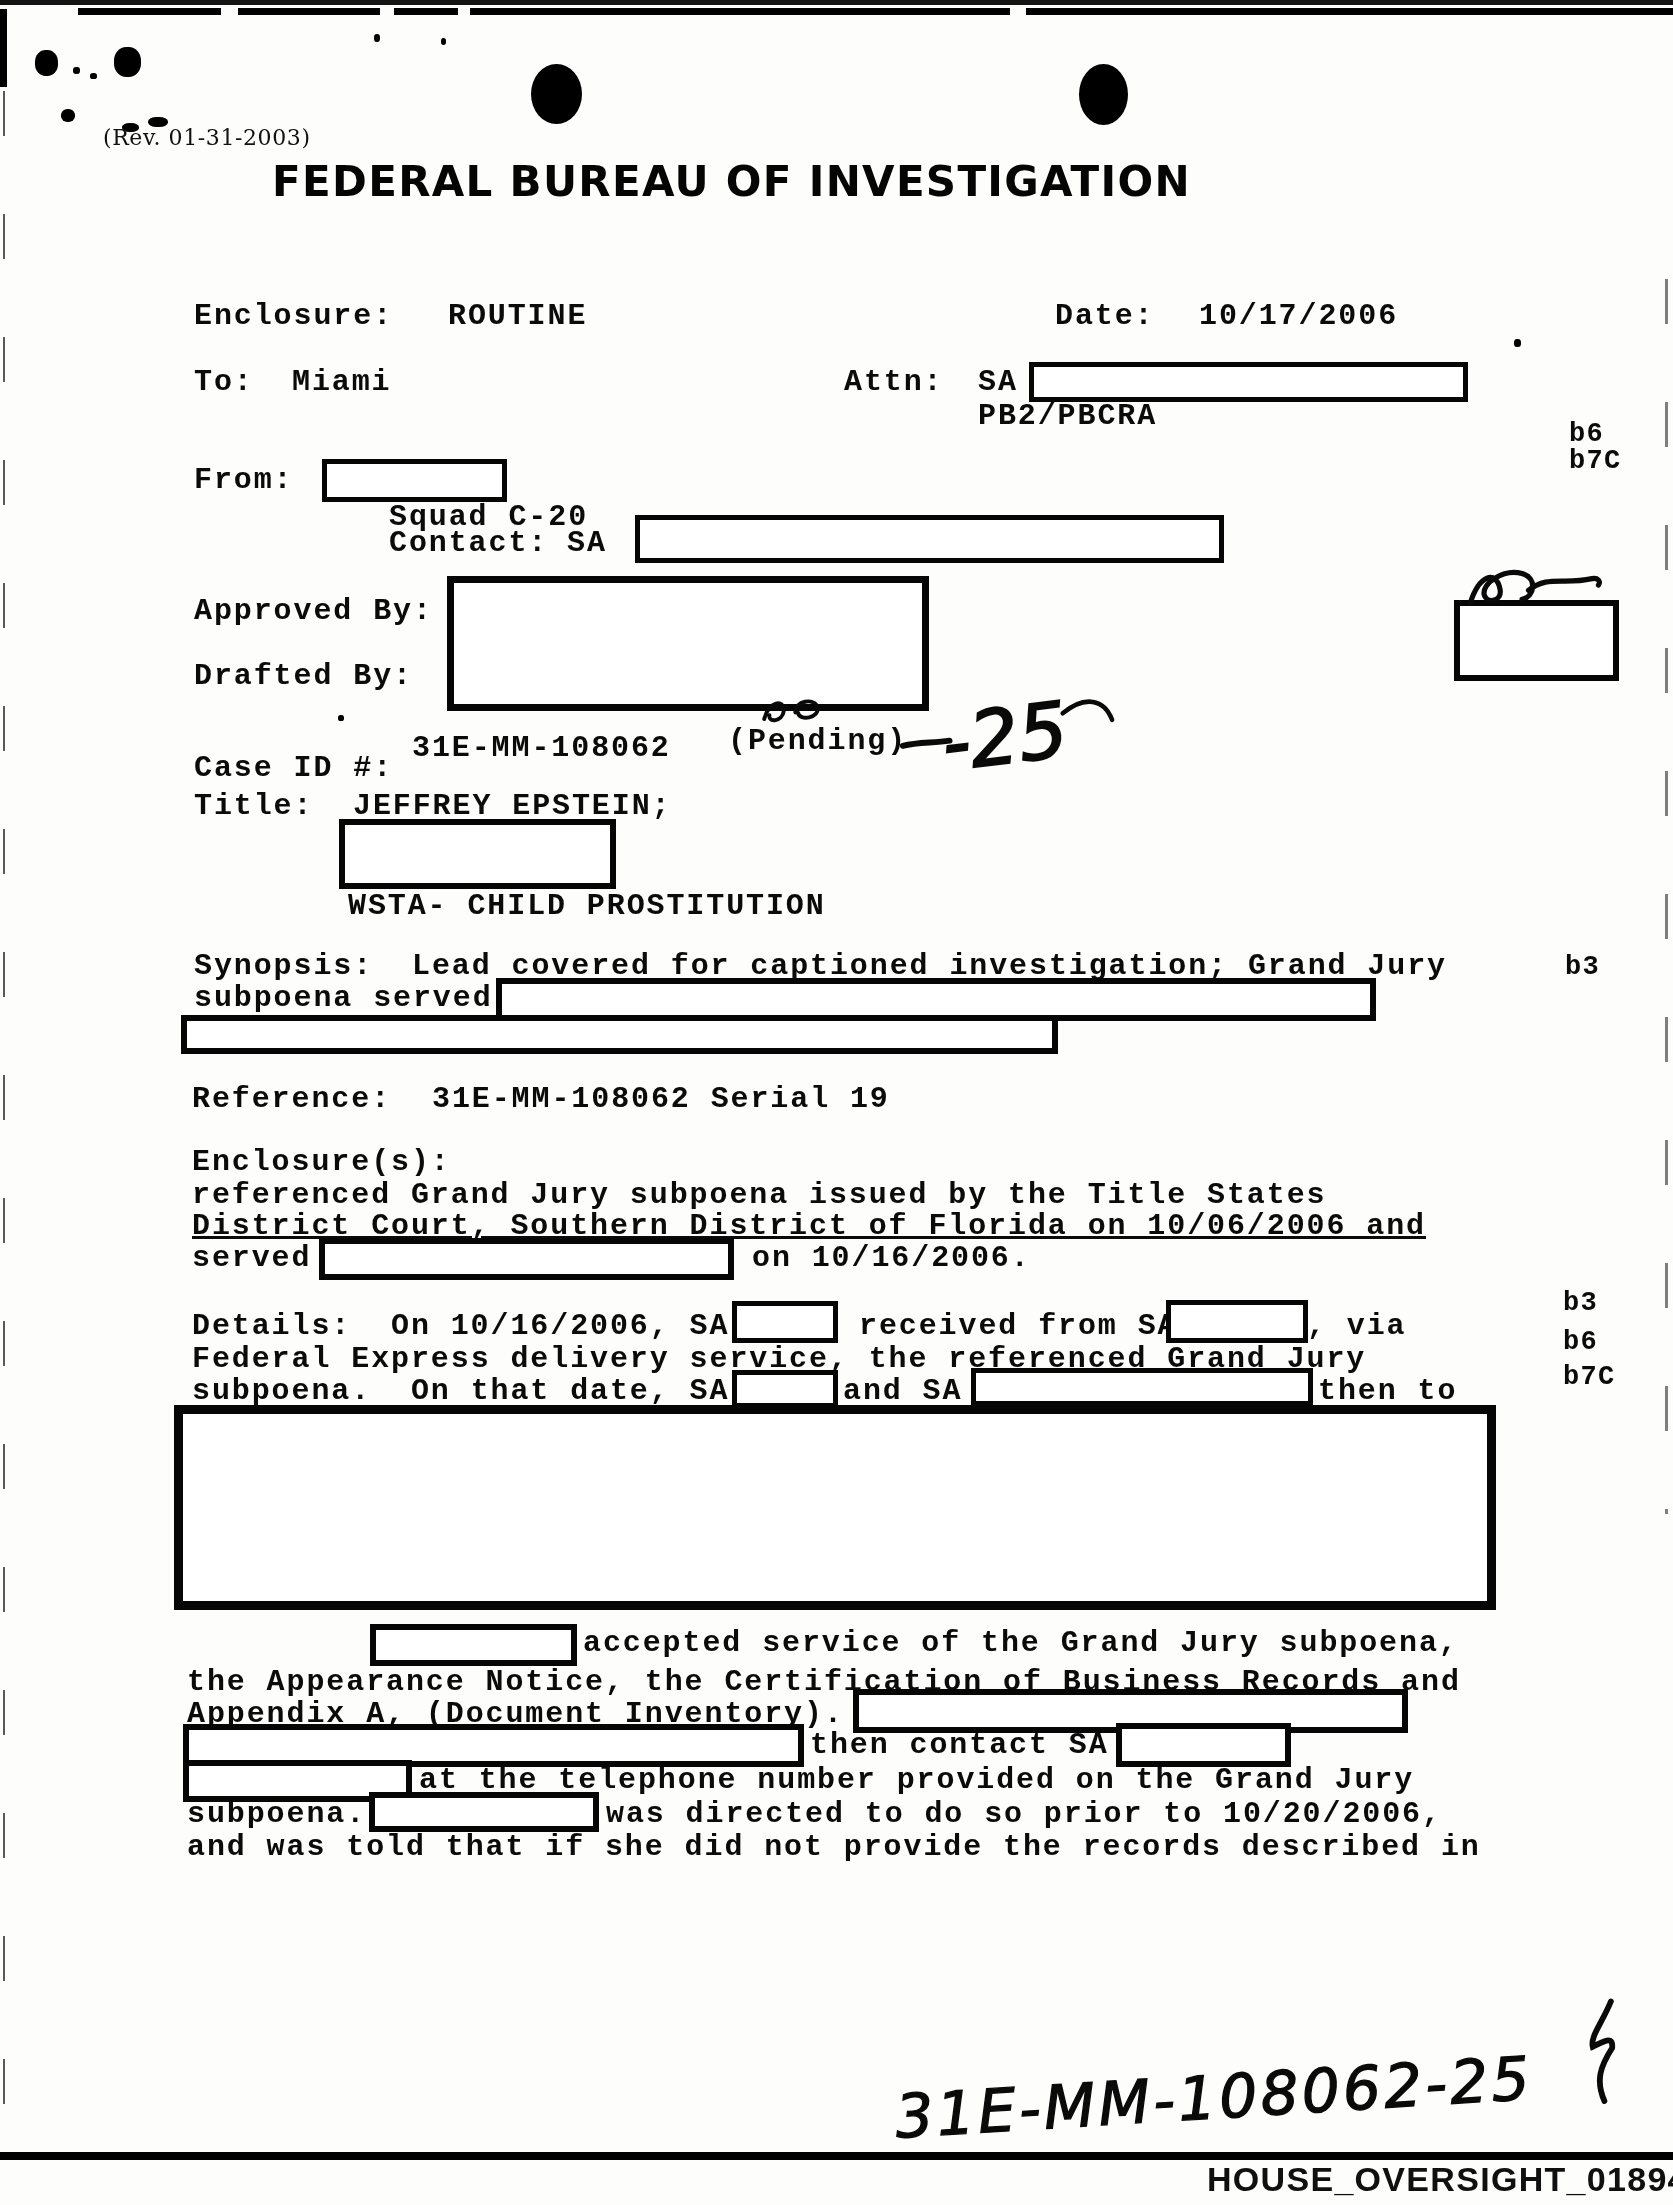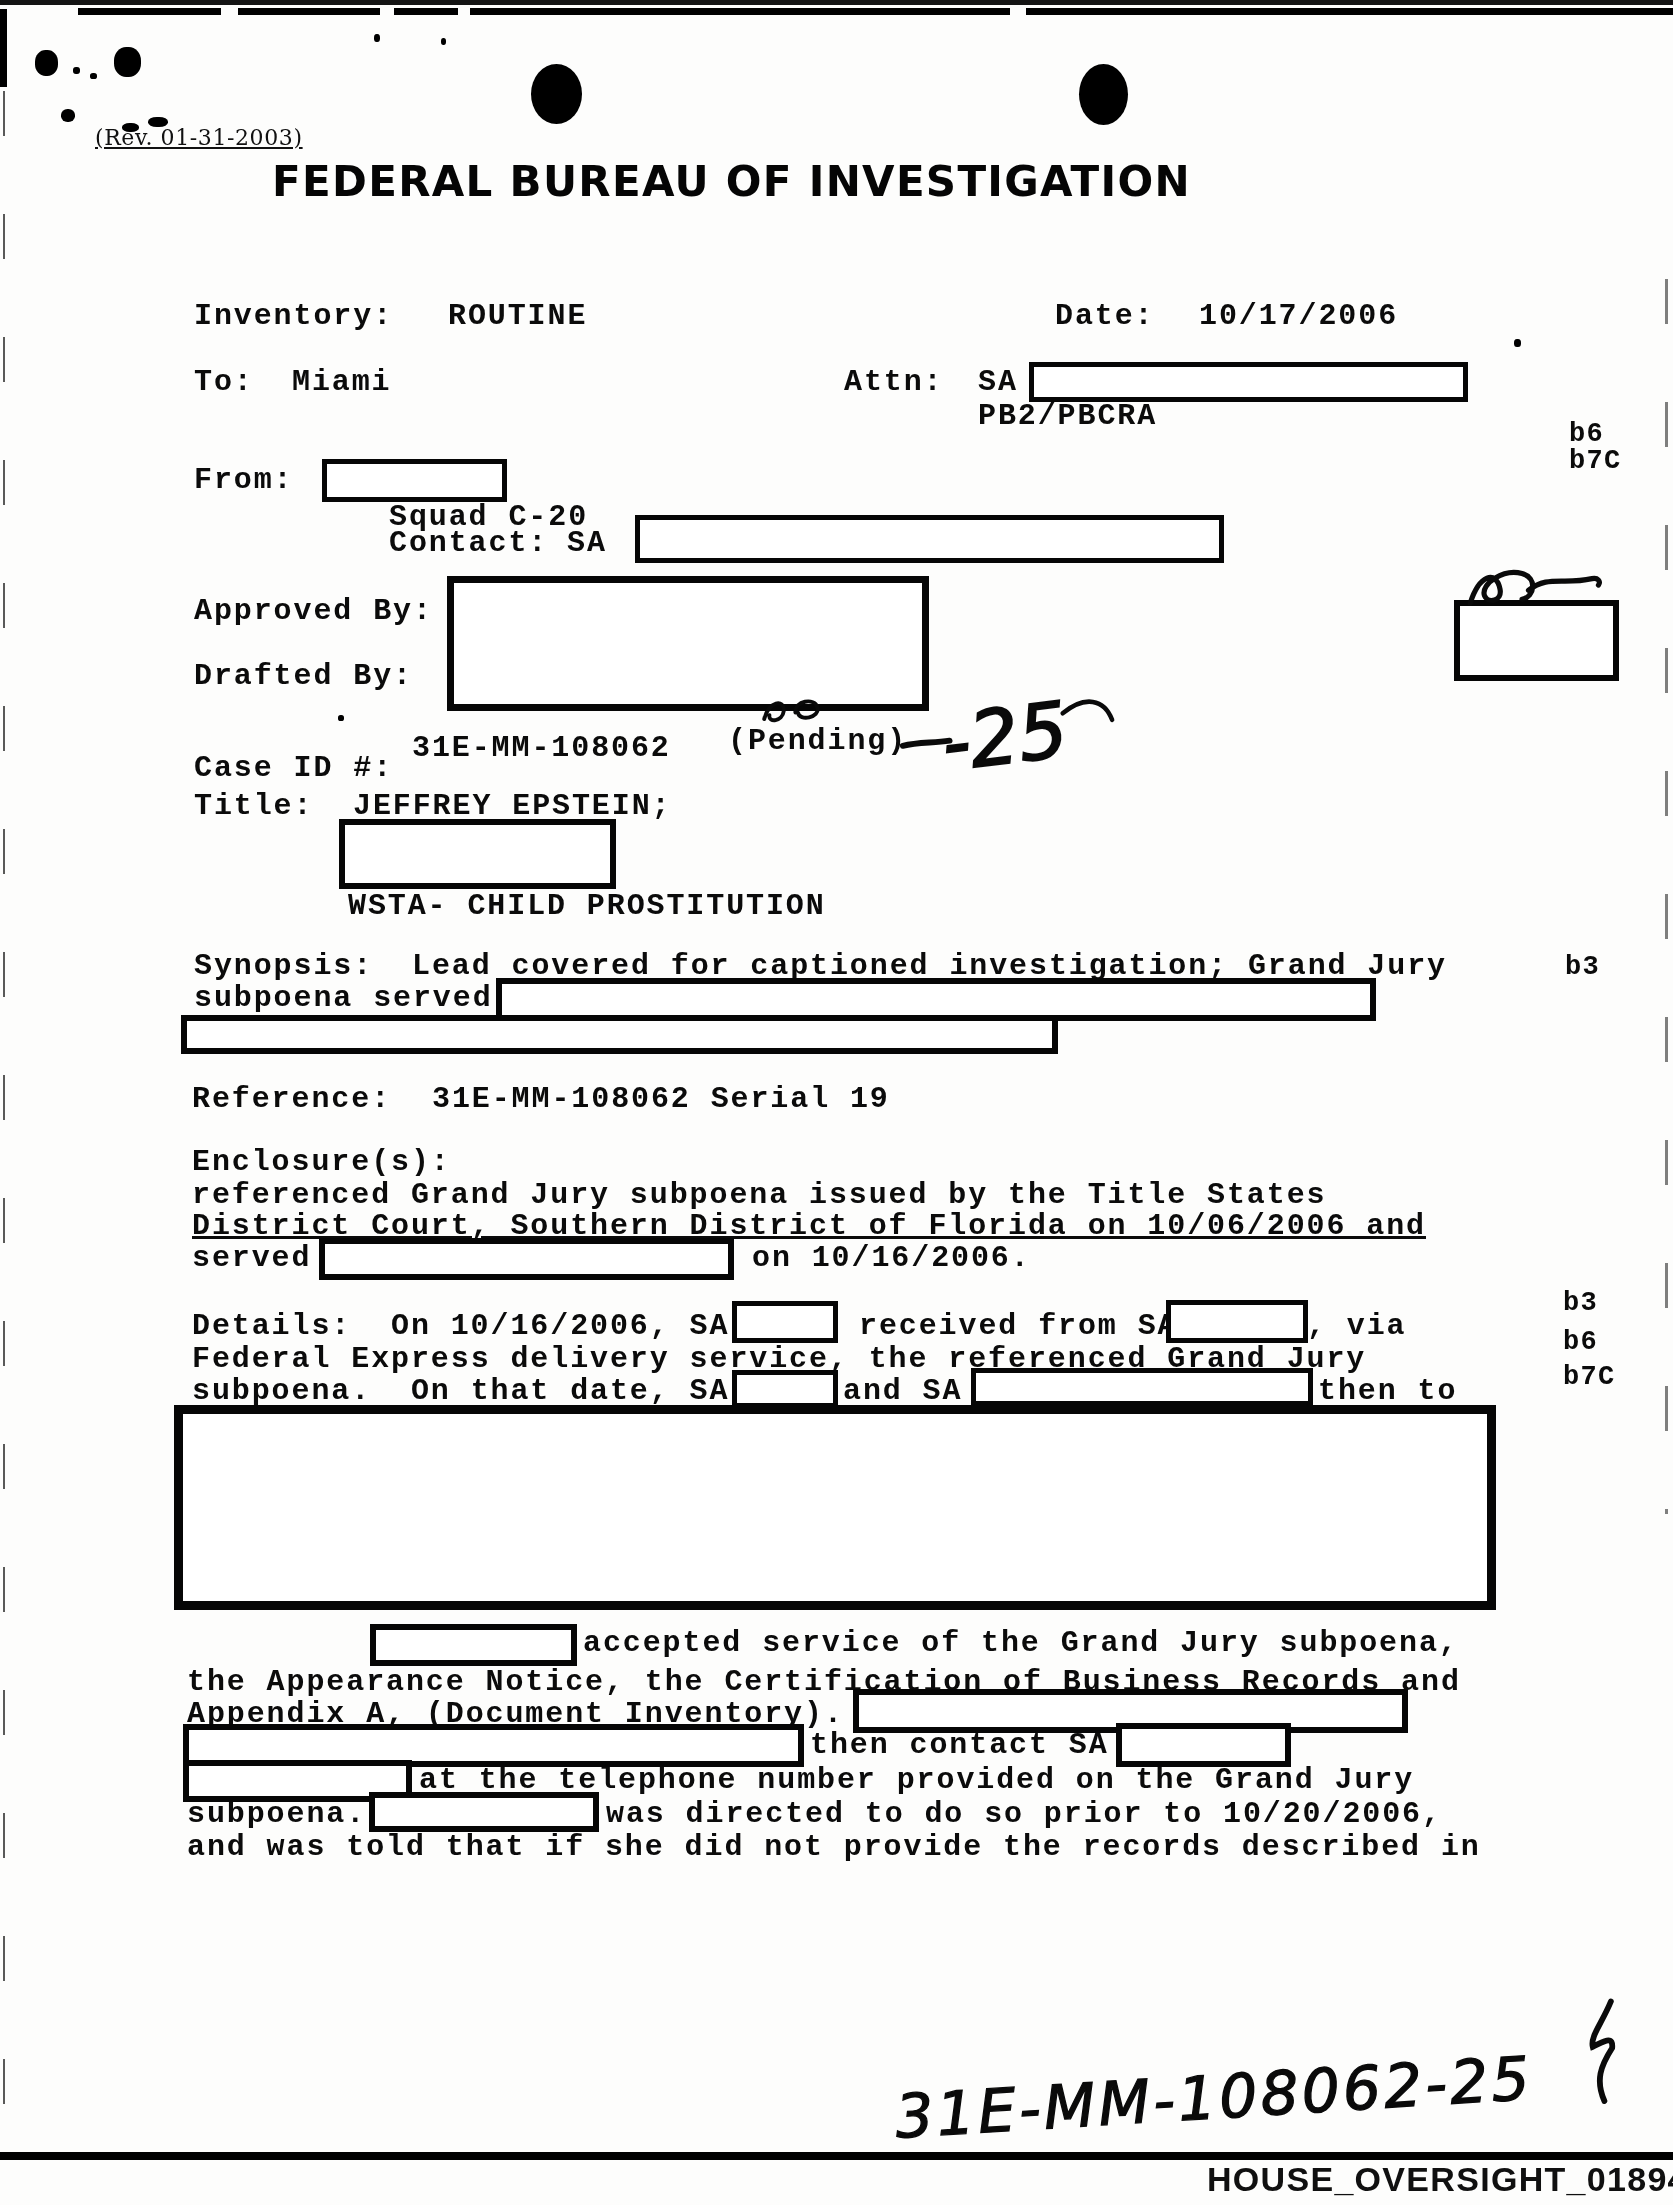--- a/index.html
+++ b/index.html
@@ -68,24 +68,24 @@
   <div class="speck" style="left:122px;top:123px;width:17px;height:9px;"></div>
   <div class="speck" style="left:148px;top:117px;width:19.5px;height:10.4px;"></div>
   <div class="speck" style="left:374px;top:34px;width:5.8px;height:7.8px;"></div>
   <div class="speck" style="left:441px;top:38px;width:5.2px;height:6.5px;"></div>
   <div class="speck" style="left:1514px;top:339px;width:6.5px;height:7.8px;"></div>
   <div class="speck" style="left:338px;top:715px;width:5.8px;height:5.8px;"></div>
 
   <div class="punch" style="left:531px;top:64px;width:51px;height:60px;"></div>
   <div class="punch" style="left:1079px;top:64px;width:49px;height:61px;"></div>
 
-  <div class="rev" style="left:95px;top:127px;text-decoration:underline;">(Rev. 01-31-2003)</div>
+  <div class="rev" style="left:103px;top:127px;">(Rev. 01-31-2003)</div>
   <div class="fbi" style="top:161px;">FEDERAL BUREAU OF INVESTIGATION</div>
 
-  <div class="t" style="left:194px;top:301px;">Inventory:</div>
+  <div class="t" style="left:194px;top:301px;">Enclosure:</div>
   <div class="t" style="left:448px;top:301px;">ROUTINE</div>
   <div class="t" style="left:1055px;top:301px;">Date:</div>
   <div class="t" style="left:1199px;top:301px;">10/17/2006</div>
 
   <div class="t" style="left:194px;top:367px;">To:</div>
   <div class="t" style="left:292px;top:367px;">Miami</div>
   <div class="t" style="left:844px;top:367px;">Attn:</div>
   <div class="t" style="left:978px;top:367px;">SA</div>
   <div class="box" style="left:1029px;top:362px;width:439px;height:40px;"></div>
   <div class="t" style="left:978px;top:401px;">PB2/PBCRA</div>

